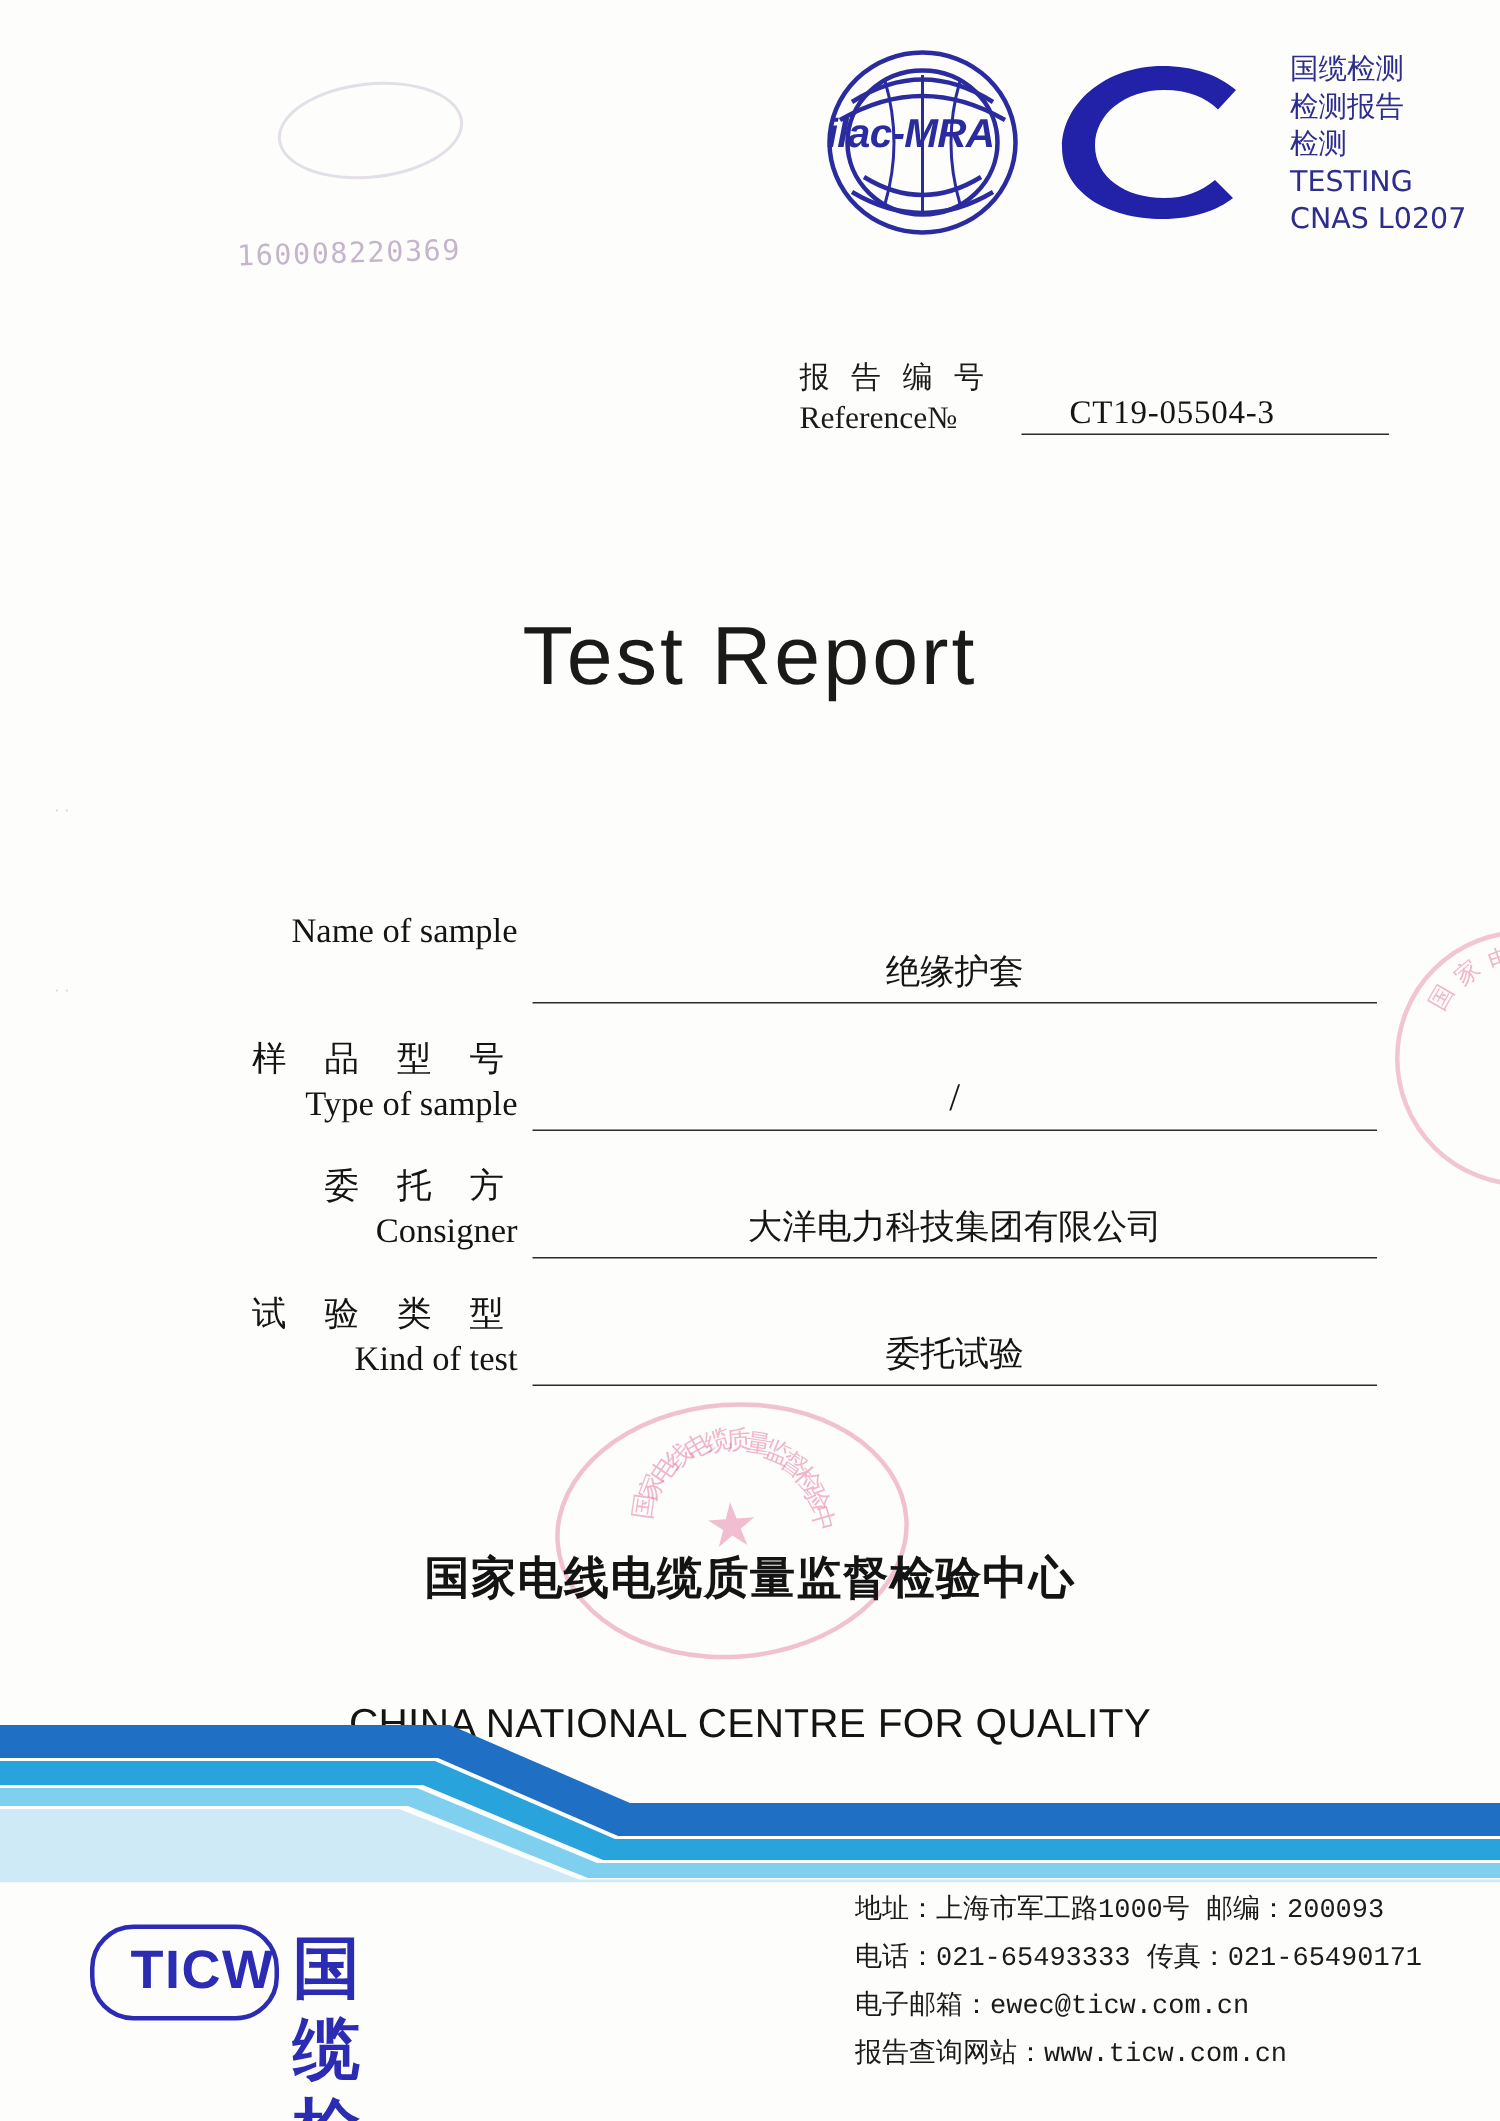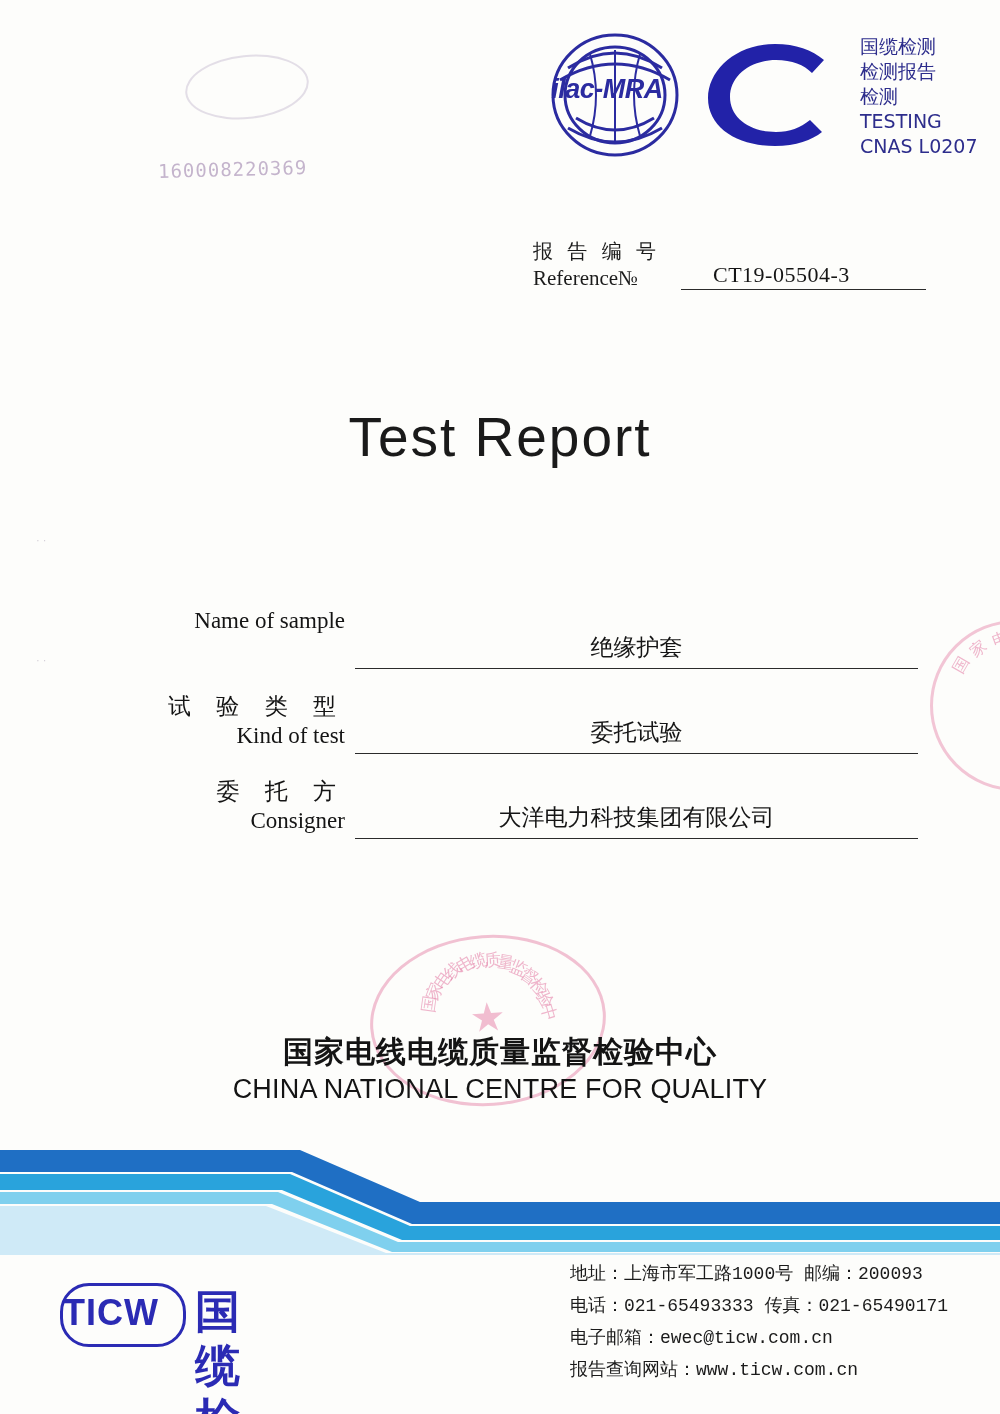--- a/index.html
+++ b/index.html
@@ -288,21 +288,21 @@
     width: 1000px;
     text-align: center;
     font-family: "DejaVu Sans", sans-serif;
     font-size: 30px;
     font-weight: bold;
     letter-spacing: 1px;
     color: #141414;
   }
   .centre-en {
     position: absolute;
-    top: 1072px;
+    top: 1132px;
     left: 0;
     width: 1000px;
     text-align: center;
     font-family: "Liberation Sans", sans-serif;
     font-size: 27px;
     line-height: 34px;
     letter-spacing: 0.2px;
     color: #141414;
   }
 
@@ -328,21 +328,21 @@
     top: 0;
     width: 120px;
     height: 58px;
     border: 3px solid #2b2bb4;
     border-radius: 29px;
     color: #2b2bb4;
     font-family: "Liberation Sans", sans-serif;
     font-weight: bold;
     font-size: 36px;
     letter-spacing: 1px;
-    text-align: left;
+    text-align: right;
     line-height: 54px;
   }
   .ticw-cn {
     position: absolute;
     left: 135px;
     top: 2px;
     font-family: "DejaVu Sans", sans-serif;
     font-weight: bold;
     font-size: 45px;
     color: #2b2bb4;
@@ -424,36 +424,44 @@
   <div class="fields">
 
     <div class="field-row">
       <div class="field-label">
         <span class="en">Name  of  sample</span>
       </div>
       <div class="field-value">绝缘护套</div>
       <div class="field-line"></div>
     </div>
 
+    <div class="field-row">
+      <div class="field-label">
+        <span class="cn">样 品 型 号</span>
+        <span class="en">Type of sample</span>
+      </div>
+      <div class="field-value slash">/</div>
+      <div class="field-line"></div>
+    </div>
+
+    <div class="field-row">
+      <div class="field-label">
+        <span class="cn">委 托 方</span>
+        <span class="en">Consigner</span>
+      </div>
+      <div class="field-value">大洋电力科技集团有限公司</div>
+      <div class="field-line"></div>
+    </div>
 
     <div class="field-row">
       <div class="field-label">
         <span class="cn">试 验 类 型</span>
         <span class="en">Kind of test</span>
       </div>
       <div class="field-value">委托试验</div>
-      <div class="field-line"></div>
-    </div>
-
-    <div class="field-row">
-      <div class="field-label">
-        <span class="cn">委 托 方</span>
-        <span class="en">Consigner</span>
-      </div>
-      <div class="field-value">大洋电力科技集团有限公司</div>
       <div class="field-line"></div>
     </div>
 
   </div>
 
   <div class="stamp-center">
     <div class="star">★</div>
     <div class="ring-text">
       <span style="transform:rotate(-78deg) translate(0,-72px);">国</span>
       <span style="transform:rotate(-65deg) translate(0,-72px);">家</span>

